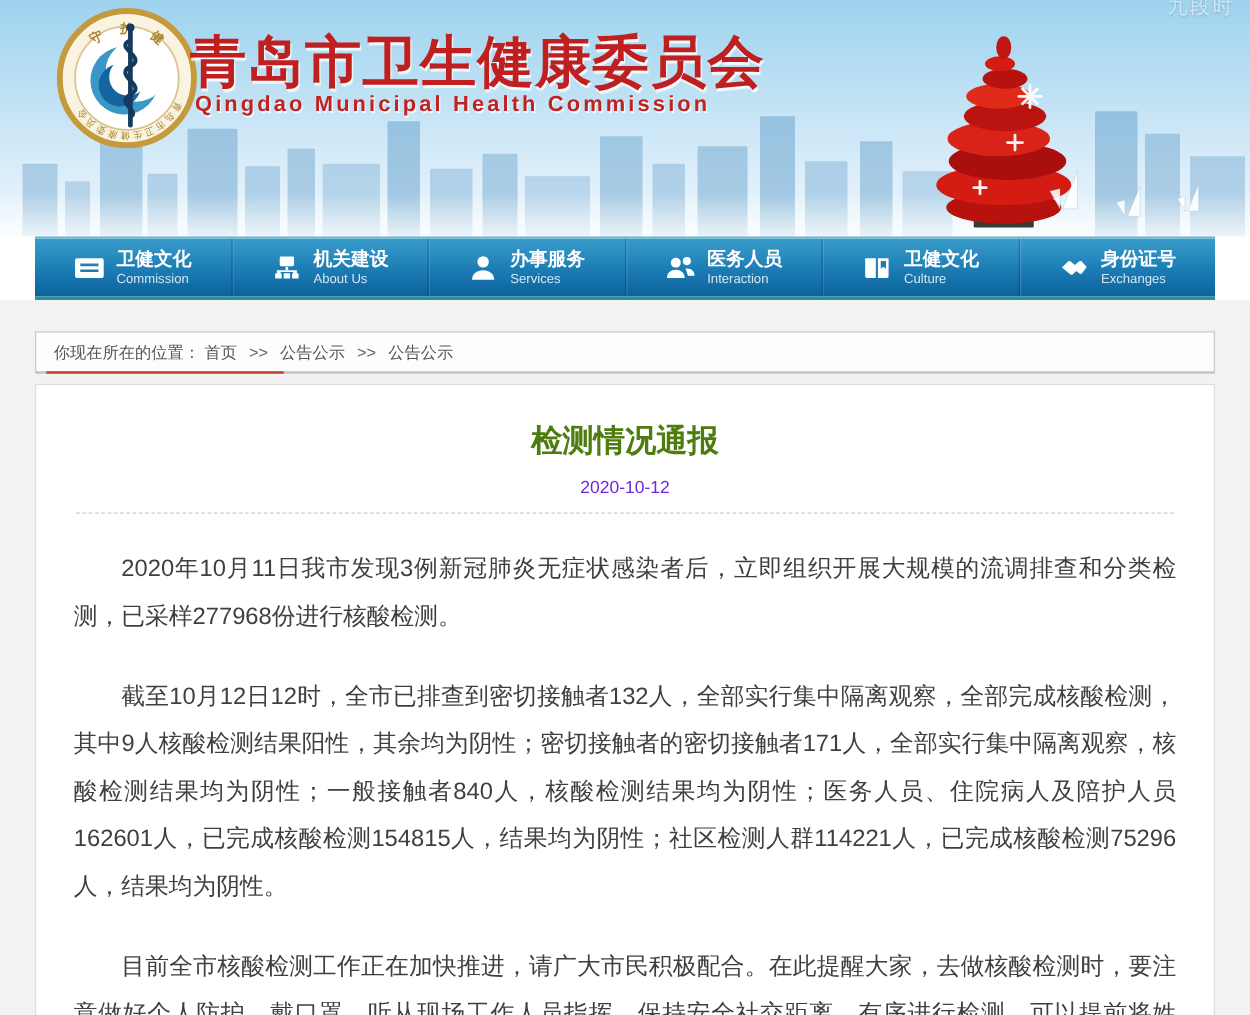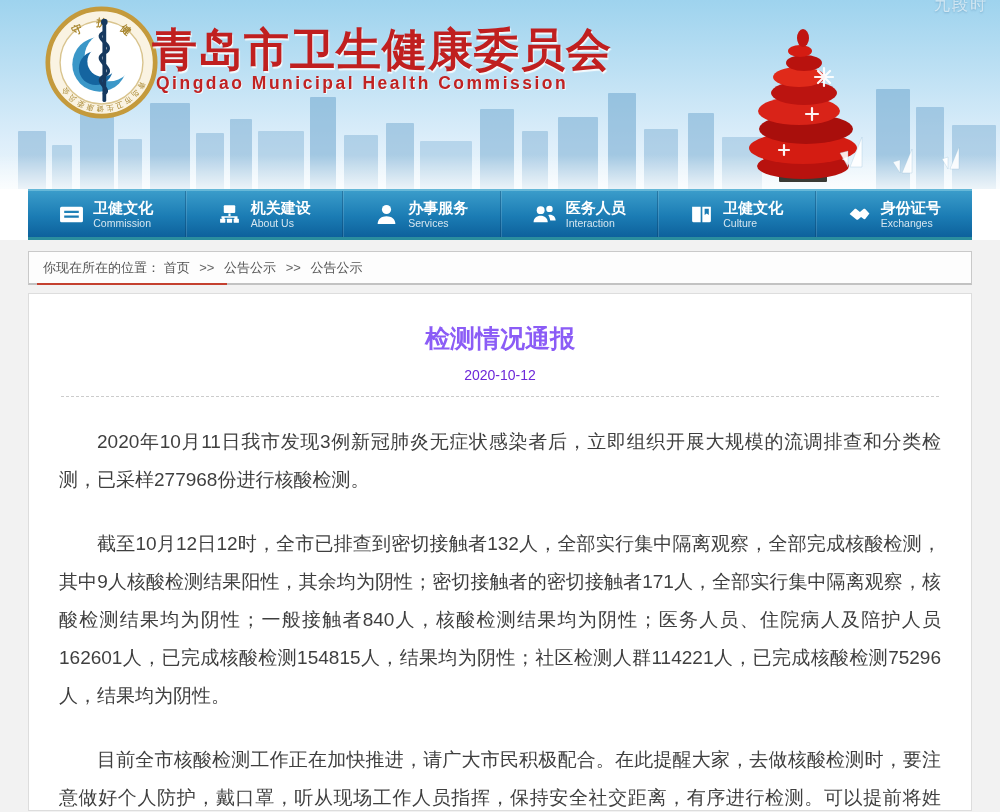--- a/index.html
+++ b/index.html
@@ -32,31 +32,31 @@
               cursor:pointer; border-left:1px solid rgba(8,55,95,.35);
               box-shadow:inset 1px 0 0 rgba(255,255,255,.14); }
   .nav-item:first-child { border-left:none; box-shadow:none; }
   .nav-icon { width:25px; height:25px; display:flex; align-items:center; }
   .nav-icon svg { width:25px; height:25px; fill:#ffffff; }
   .nav-text { display:flex; flex-direction:column; line-height:1.15; }
   .nav-zh { font-size:15px; font-weight:bold; color:#ffffff; }
   .nav-en { font-size:10.5px; color:rgba(255,255,255,.82); }
 
   
-  .lower { height:572px; background:#f2f2f2; padding-top:11px; }
+  .lower { height:572px; background:#f2f2f2; padding-top:25px; }
   .crumb-bar { margin:0 28px; position:relative; height:34px; line-height:32px;
                background:#fdfdfd; border:1px solid #c9c9c9; border-bottom:2px solid #c2c2c2;
                padding-left:14px; font-size:13px; color:#555; }
   .crumb-bar a { color:#555; text-decoration:none; cursor:pointer; }
   .crumb-sep { margin:0 6px; color:#666; }
   .crumb-underline { position:absolute; left:8px; bottom:-2px; width:190px; height:2px; background:#c4402f; }
 
   .content { margin:8px 28px 0; background:#ffffff; border:1px solid #dddddd;
              height:518px; overflow:hidden; padding:24px 30px 0; }
-  .article-title { text-align:center; color:#8b5cf6; font-size:25px; font-weight:bold; margin-top:4px; }
+  .article-title { text-align:center; color:#4d7c0f; font-size:25px; font-weight:bold; margin-top:4px; }
   .article-date  { text-align:center; color:#6d28d9; font-size:14px; margin-top:12px; }
   .sep { border:none; border-top:1px dashed #cccccc; margin:13px 2px 0; }
   .para { font-size:19px; line-height:38px; color:#3f3f3f; text-indent:2em; margin-top:26px;
           text-align:justify; }
 </style>
 </head>
 <body>
 
 <div class="header">
   <div class="skyline" id="skyline">

